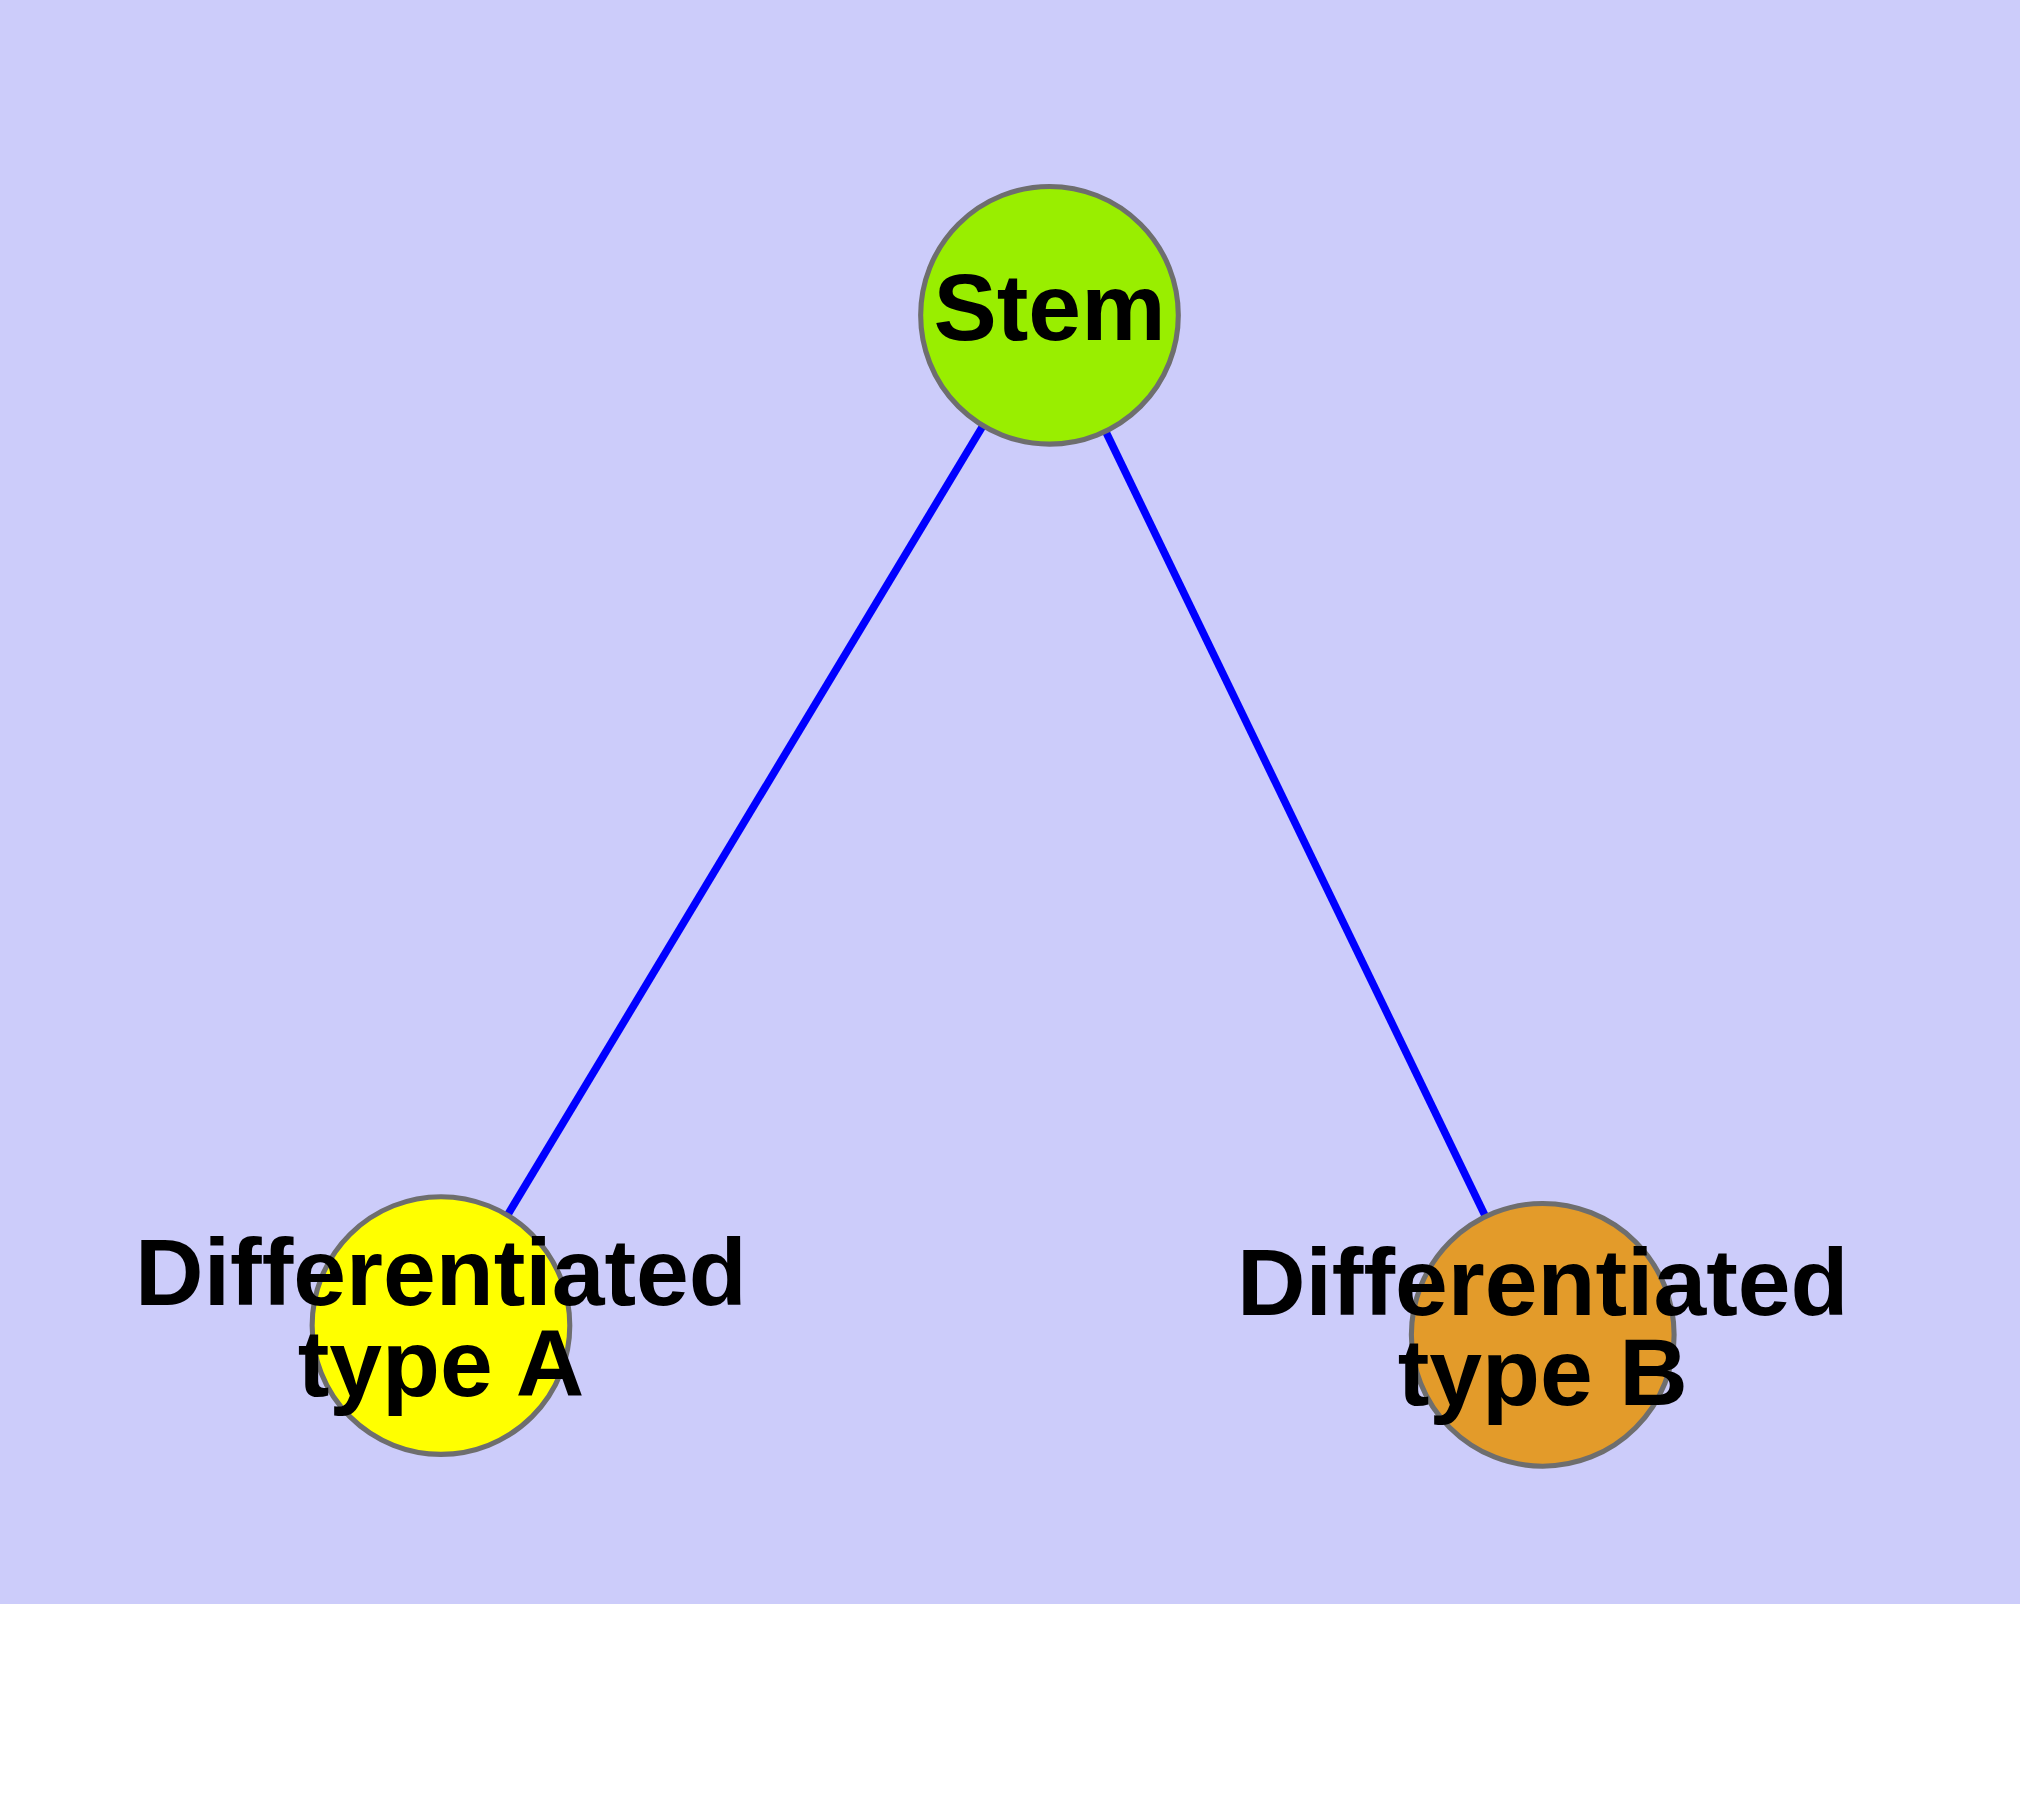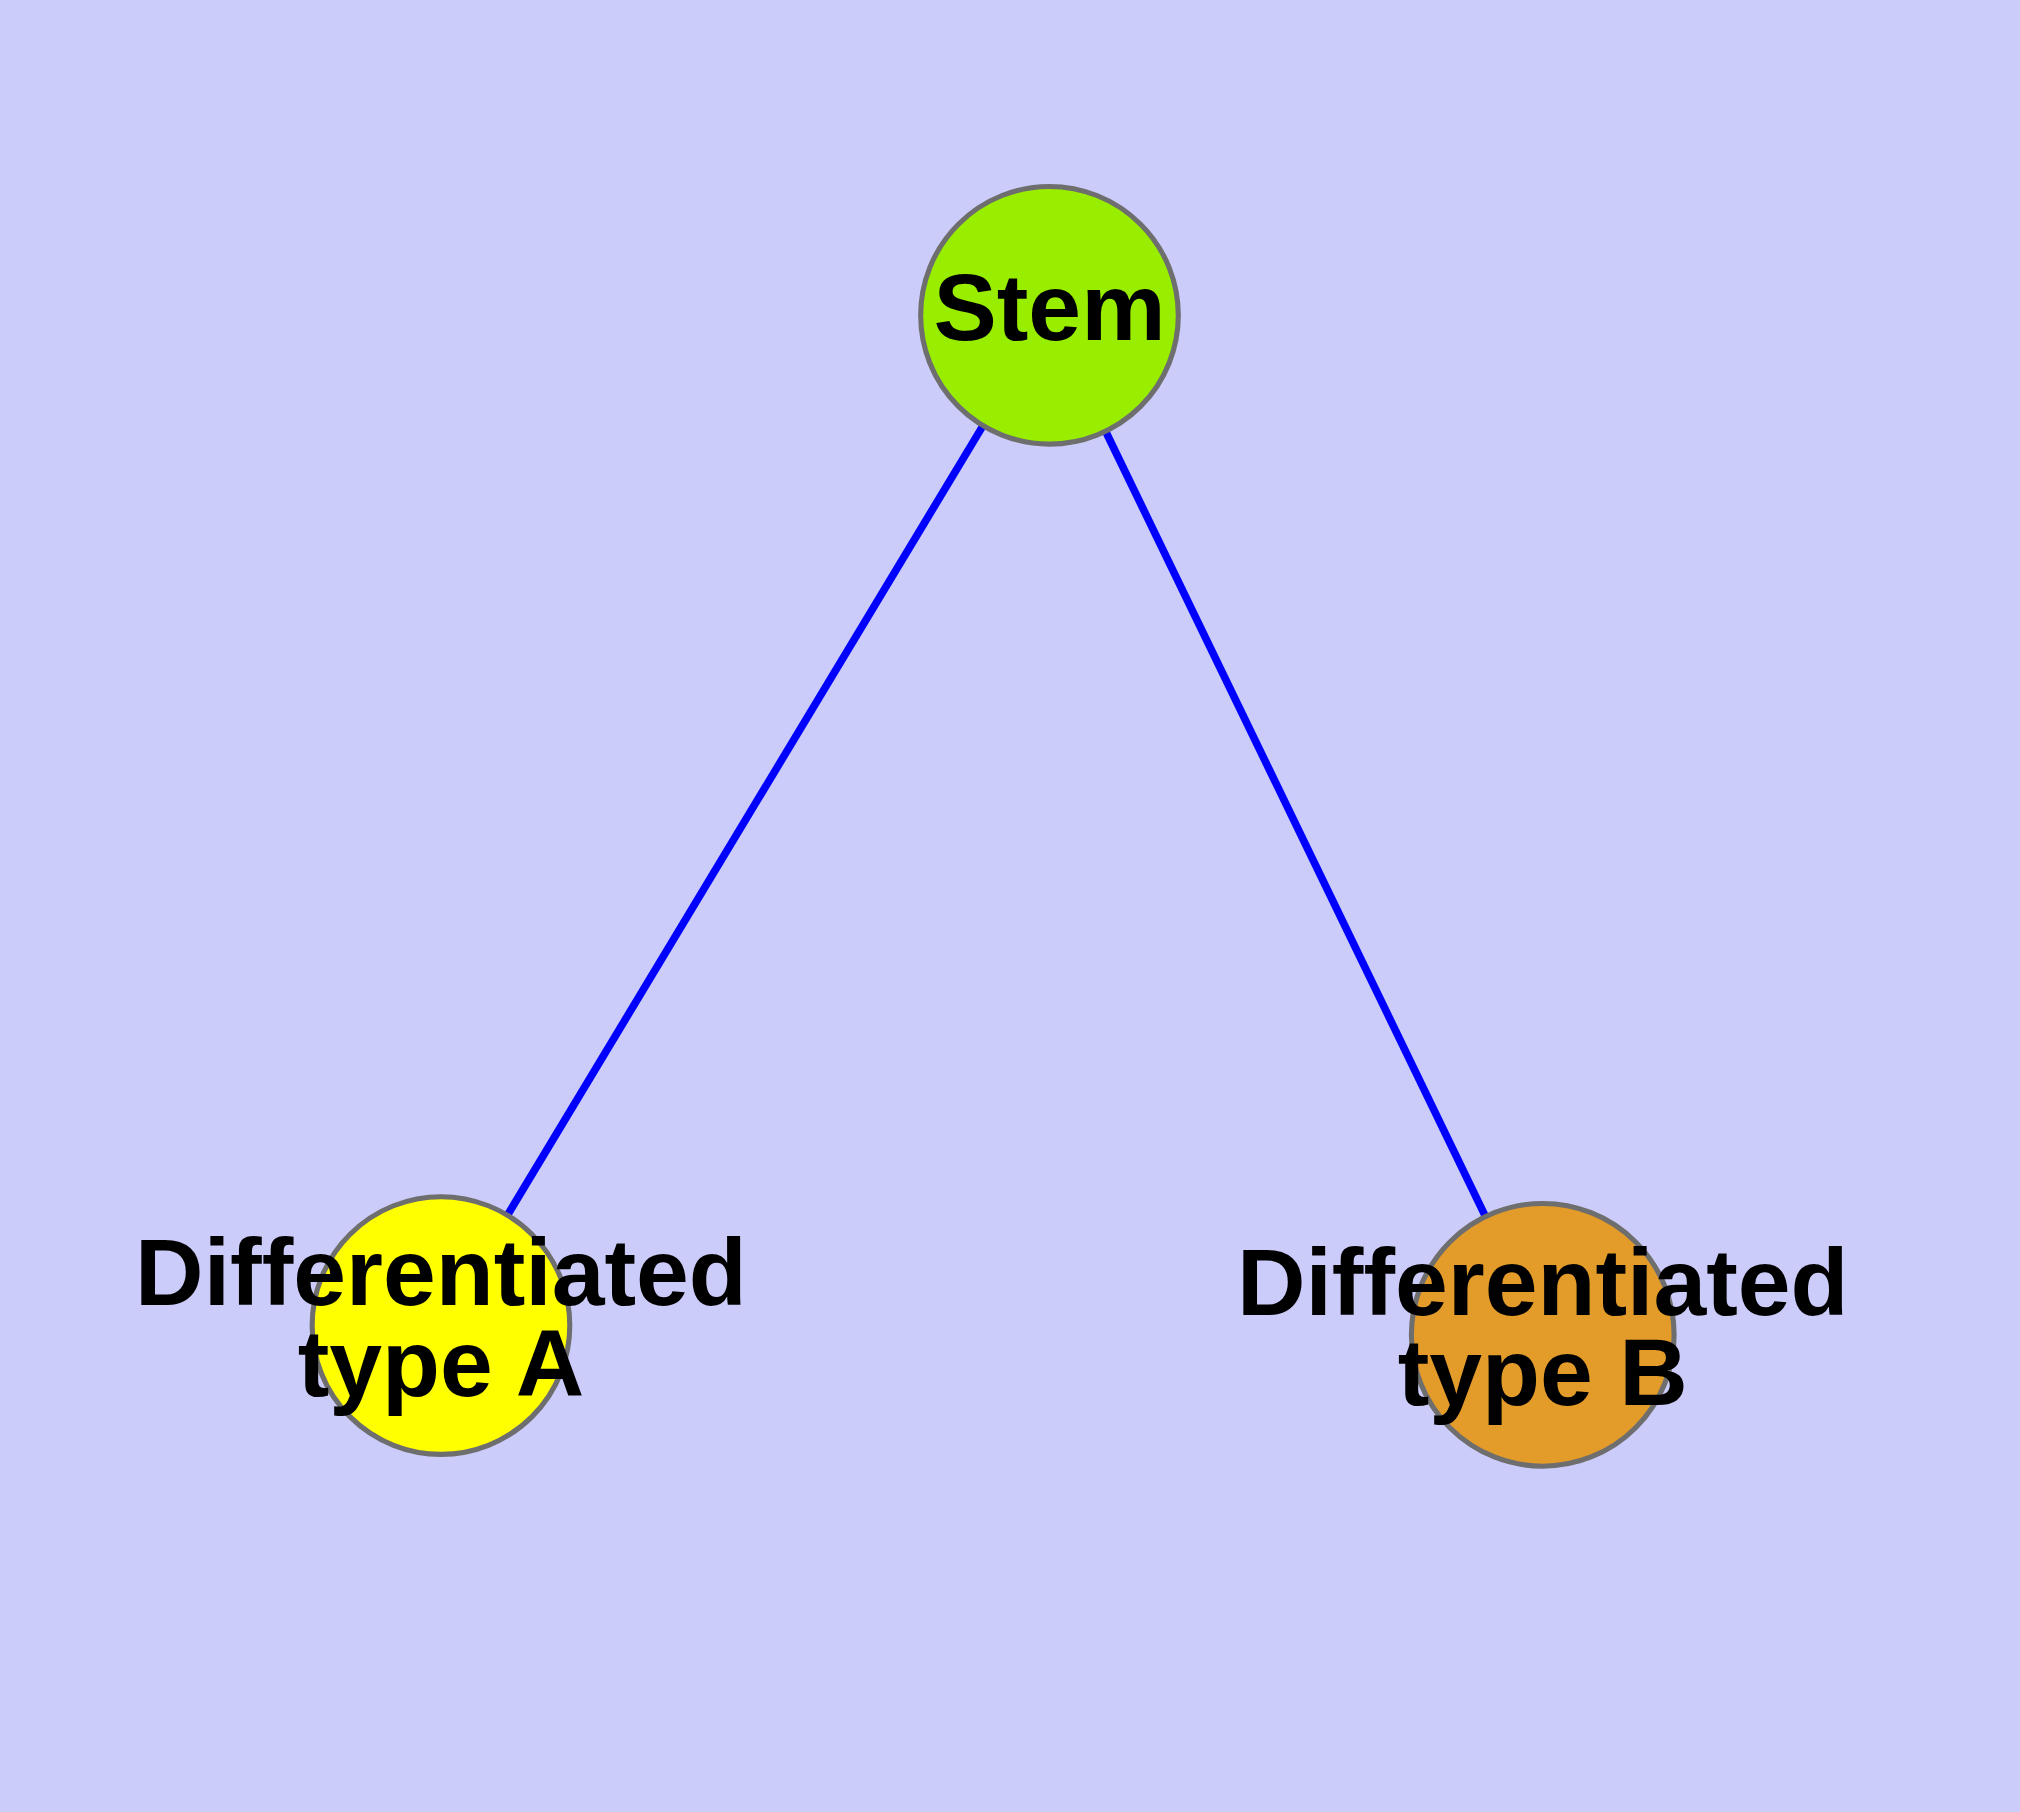--- a/index.html
+++ b/index.html
@@ -4,21 +4,21 @@
 <title>Cell differentiation graph</title>
 <style>
   html, body {
     margin: 0;
     padding: 0;
     background: #ffffff;
   }
   #canvas {
     position: relative;
     width: 2021px;
-    height: 1812px;
+    height: 1604px;
     overflow: hidden;
     font-family: "Liberation Sans", "DejaVu Sans", sans-serif;
   }
   #graph-svg {
     position: absolute;
     inset: 0;
     width: 2021px;
     height: 1812px;
     display: block;
   }

